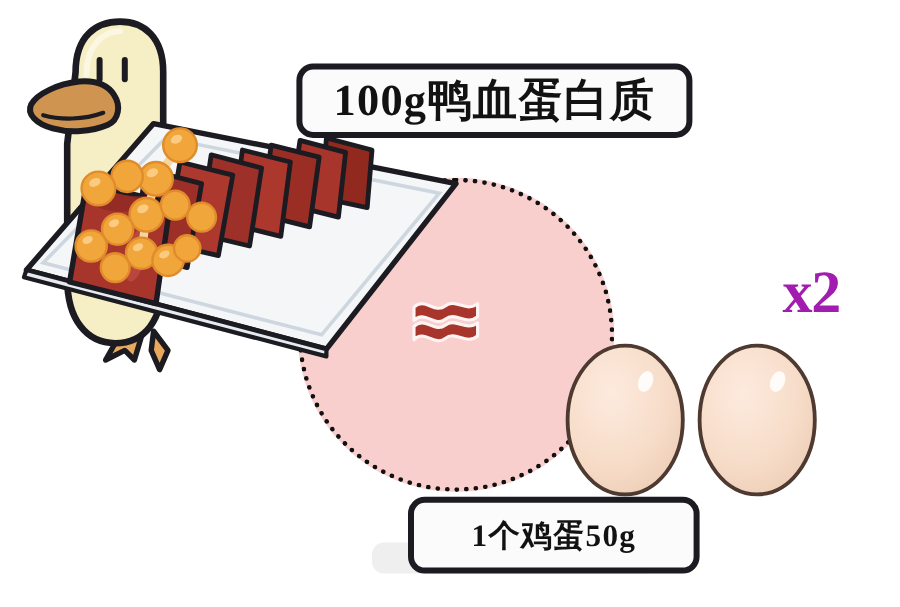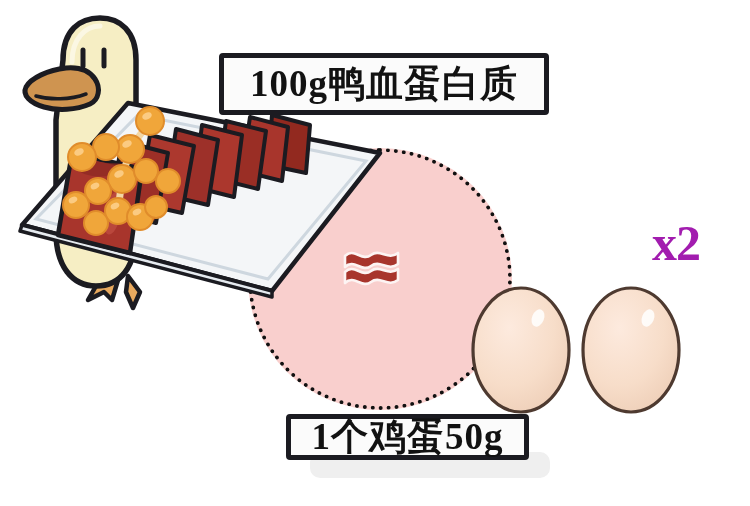--- a/index.html
+++ b/index.html
@@ -61,45 +61,46 @@
     color: #a21caf;
     letter-spacing: -1px;
     user-select: none;
   }
 
   
   .callout {
     position: absolute;
     background: #fbfbfb;
     border: 5px solid #1b1b21;
-    border-radius: 4px;
+    border-radius: 14px;
     box-sizing: border-box;
     display: flex;
     align-items: center;
     justify-content: center;
     color: #121212;
     font-family: "Liberation Serif", "DejaVu Serif", serif;
     font-weight: bold;
     white-space: nowrap;
     z-index: 9;
+    margin-left: 28px;
   }
   #label-protein {
     left: 219px;
     top: 53px;
     width: 330px;
     height: 62px;
     font-size: 37px;
     letter-spacing: 1px;
   }
   #label-egg {
-    left: 286px;
+    left: 312px;
     top: 414px;
     width: 243px;
-    height: 46px;
-    font-size: 37px;
+    height: 64px;
+    font-size: 26px;
     letter-spacing: 1px;
   }
   #label-egg-shadow {
     position: absolute;
     left: 310px;
     top: 452px;
     width: 240px;
     height: 26px;
     background: #efefef;
     border-radius: 10px;

